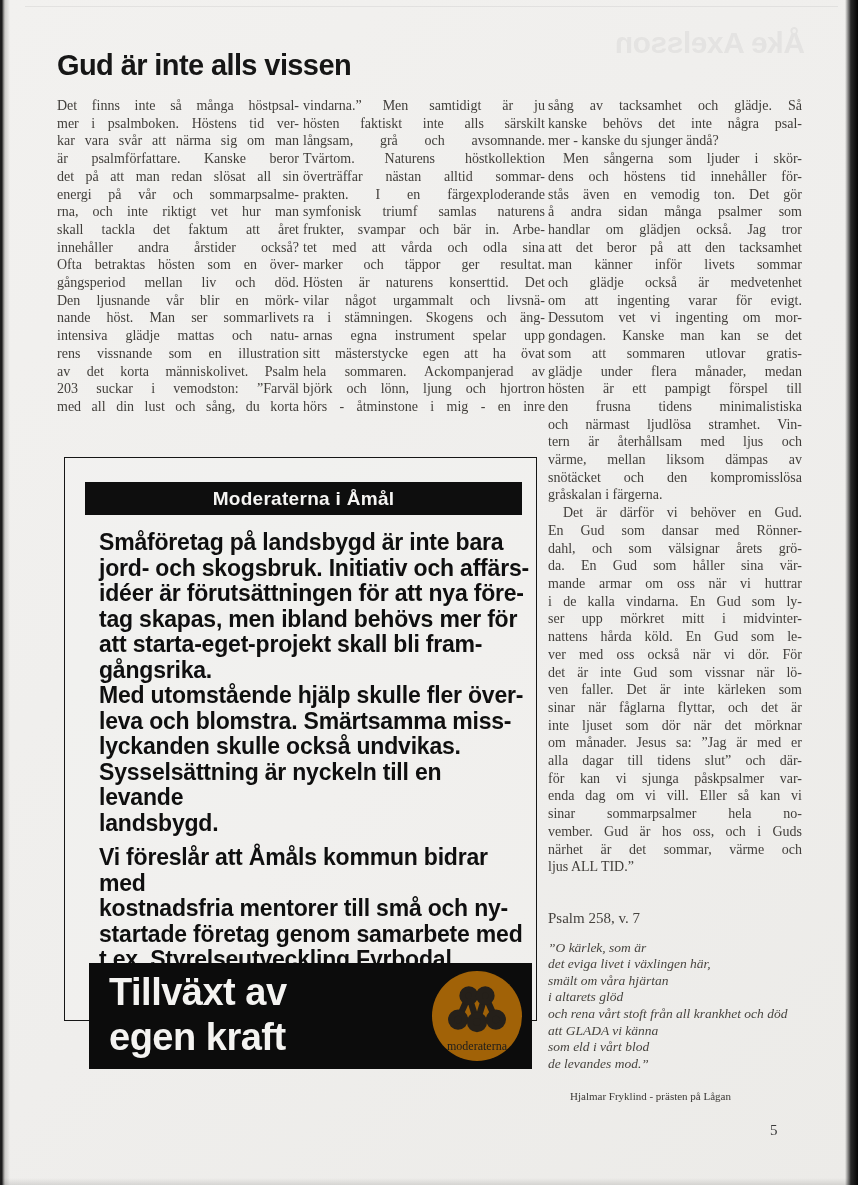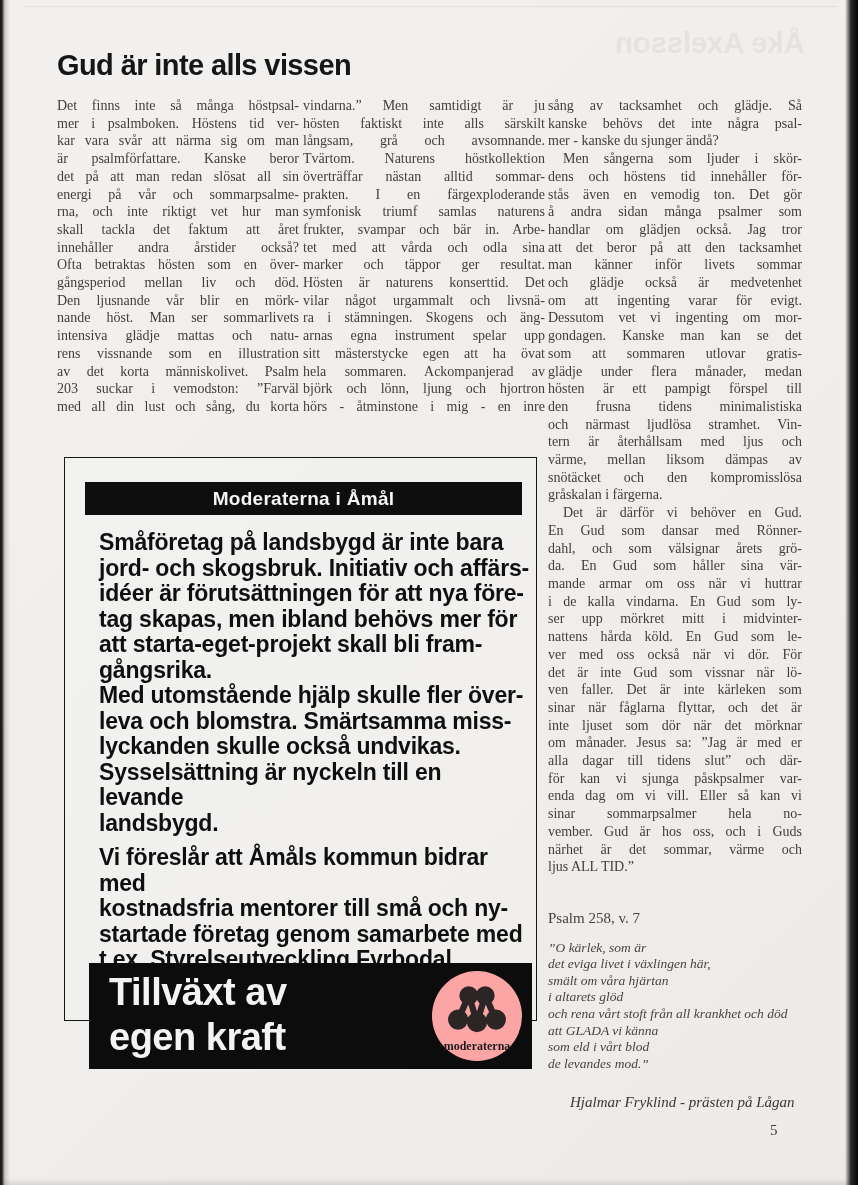--- a/index.html
+++ b/index.html
@@ -45,21 +45,21 @@
   }
   .col{position:absolute;top:97px;font-size:14px;line-height:17.7px;color:#413e3a;}
   .col1{left:57px;width:242px;}
   .col2{left:303px;width:242px;}
   .col3{left:548px;width:254px;}
   .para .line{text-align:justify;overflow:hidden;}
   .para .line.stretch{text-align-last:justify;}
   .para.indent .line:first-child{text-indent:15px;}
   .psalm-ref{margin-top:34px;font-size:15px;color:#45423e;}
   .poem{margin-top:12px;font-style:italic;font-size:13.5px;line-height:16.6px;white-space:pre-line;color:#47443f;}
-  .byline{margin-top:22px;padding-left:22px;font-style:italic;font-size:15px;color:#3b3835;}
+  .byline{margin-top:16px;padding-left:22px;font-size:11px;color:#3b3835;}
   
   .ad-box{
     position:absolute;left:64px;top:457px;width:473px;height:564px;
     border:1.5px solid #161616;background:rgba(255,255,255,0.12);
     box-sizing:border-box;
     padding-left:28px;
   }
   .ad-header{
     position:absolute;left:20px;top:24px;width:437px;height:33px;
     background:#0e0e0e;color:#f5f4f2;
@@ -79,22 +79,21 @@
     margin-left:7px;
   }
   .slogan{
     position:absolute;left:20px;top:7px;
     font-family:"Liberation Sans",sans-serif;font-weight:bold;
     font-size:38px;line-height:45px;color:#f4f3f1;letter-spacing:-0.5px;
     white-space:pre-line;
   }
   .logo-circle{
     position:absolute;right:10px;top:8px;width:90px;height:90px;border-radius:50%;
-    background:#fca5a5;
-    font-weight:bold;
+    background:#a16207;
   }
   .logo-circle svg{position:absolute;left:13px;top:7px;}
   .logo-label{
     position:absolute;left:0;right:0;bottom:7px;text-align:center;
     font-family:"Liberation Serif",serif;font-size:12px;color:#1d1d1d;
   }
   .page-number{
     position:absolute;left:770px;top:1122px;font-size:15px;color:#3a3a3a;
   }
 </style>

